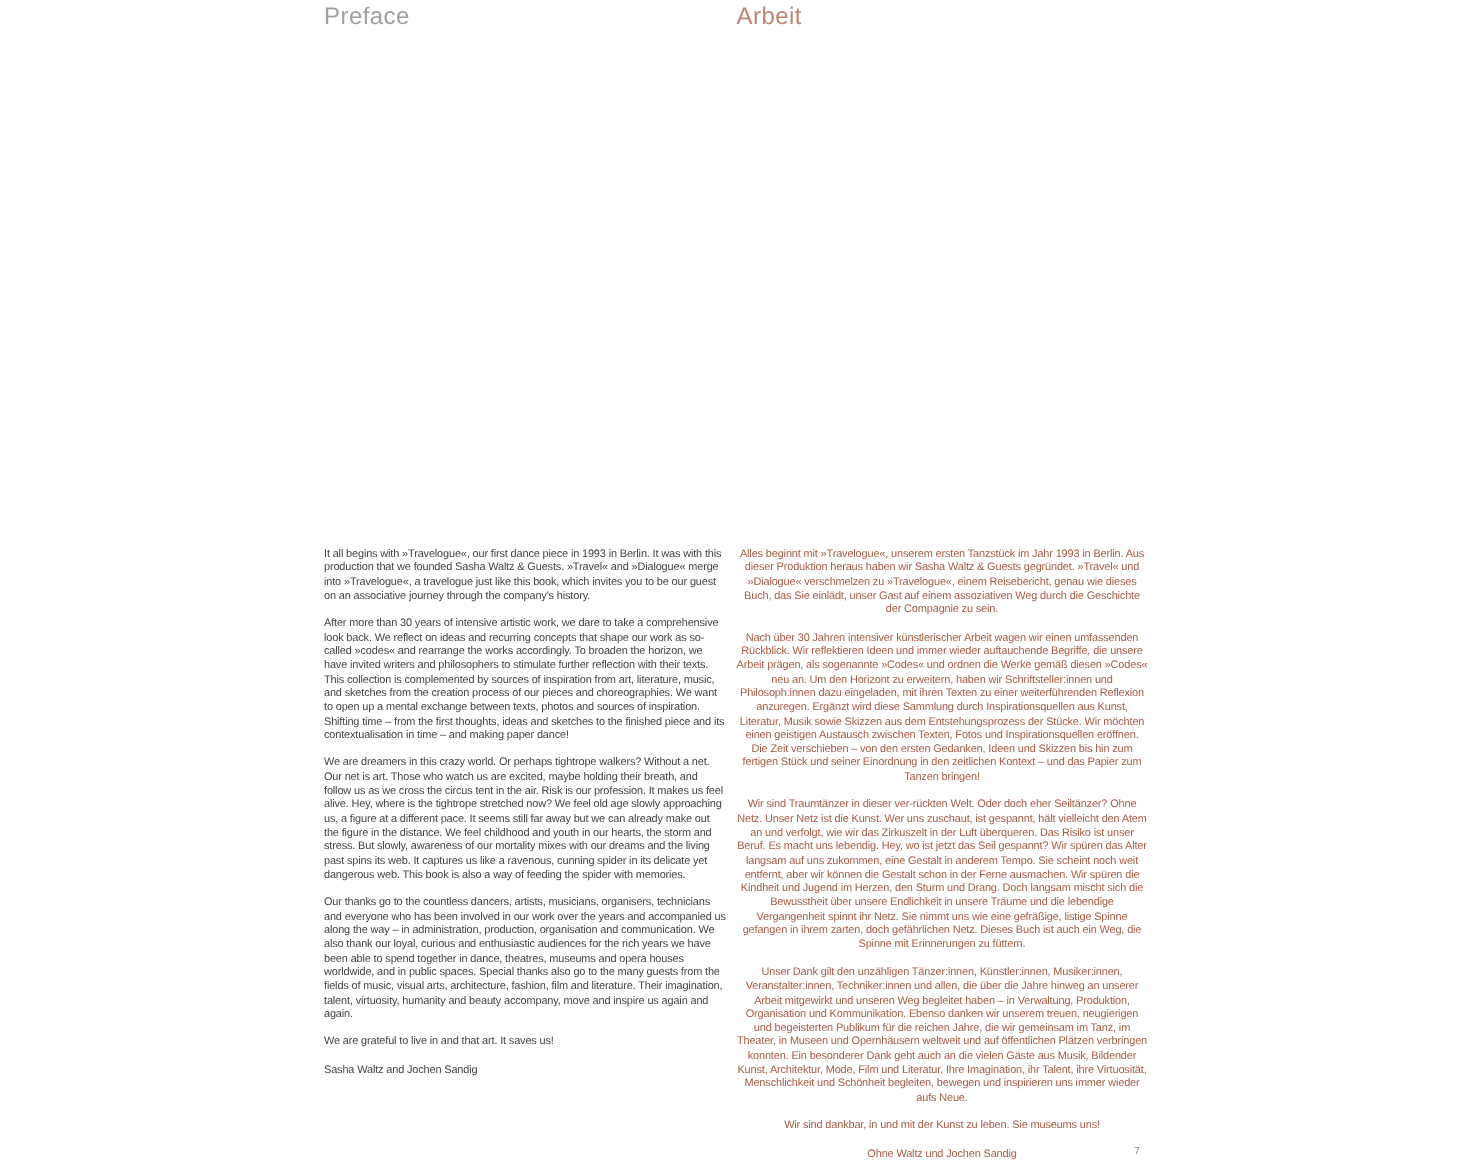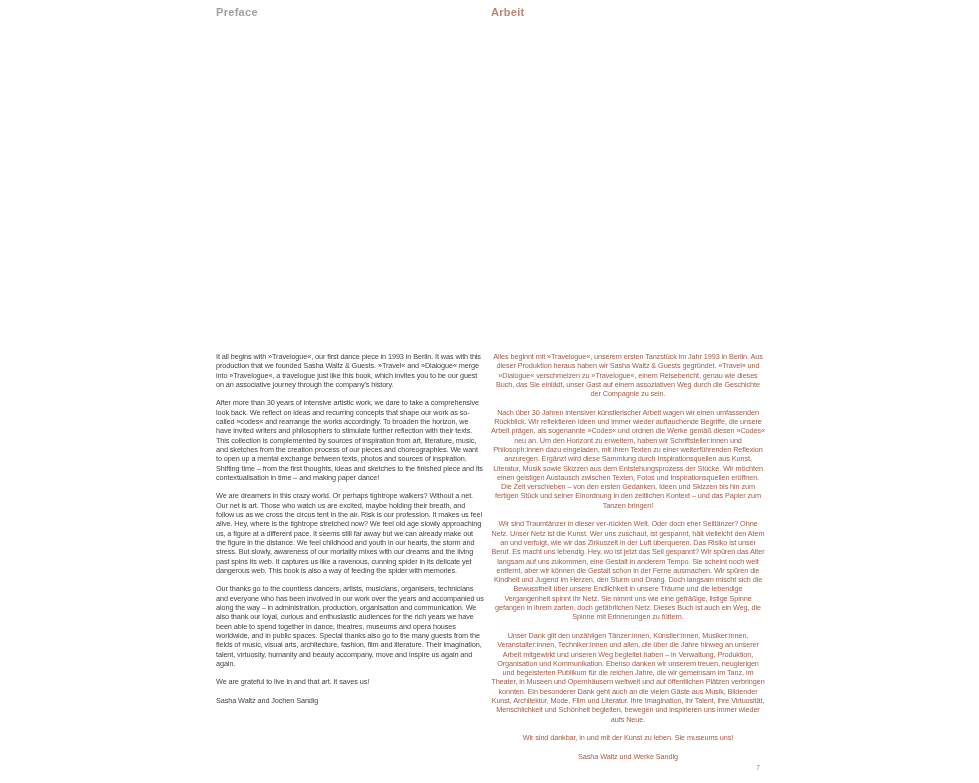--- a/index.html
+++ b/index.html
@@ -15,30 +15,30 @@
     font-family: "Liberation Sans", "DejaVu Sans", sans-serif;
   }
   .page {
     position: absolute;
     inset: 0;
     background: #ffffff;
   }
   .col-header {
     position: absolute;
     top: 5px;
-    font-size: 11px;
+    font-size: 16px;
     line-height: 14px;
-    font-weight: 700;
+    font-weight: 400;
     letter-spacing: 0.3px;
   }
   .col-header.en { left: 216px; color: #a39f9c; }
   .col-header.de { left: 491px; color: #bc8671; }
   .textcol {
     position: absolute;
-    top: 352px;
+    top: 364px;
     font-size: 7.3px;
     line-height: 9.3px;
     letter-spacing: -0.1px;
     text-align: left;
   }
   .textcol.en { left: 216px; width: 268px; color: #434343; }
   .textcol.de { left: 491px; width: 274px; color: #a55b44; text-align: center; }
   .textcol p { margin: 0 0 9.3px 0; }
   .textcol p:last-child { margin-bottom: 0; }
   .page-number {
@@ -69,18 +69,18 @@
     <p>We are grateful to live in and that art. It saves us!</p>
     <p>Sasha Waltz and Jochen Sandig</p>
   </div>
 
   <div class="textcol de">
     <p>Alles beginnt mit »Travelogue«, unserem ersten Tanzstück im Jahr 1993 in Berlin. Aus dieser Produktion heraus haben wir Sasha Waltz &amp; Guests gegründet. »Travel« und »Dialogue« verschmelzen zu »Travelogue«, einem Reisebericht, genau wie dieses Buch, das Sie einlädt, unser Gast auf einem assoziativen Weg durch die Geschichte der Compagnie zu sein.</p>
     <p>Nach über 30 Jahren intensiver künstlerischer Arbeit wagen wir einen umfassenden Rückblick. Wir reflektieren Ideen und immer wieder auftauchende Begriffe, die unsere Arbeit prägen, als sogenannte »Codes« und ordnen die Werke gemäß diesen »Codes« neu an. Um den Horizont zu erweitern, haben wir Schriftsteller:innen und Philosoph:innen dazu eingeladen, mit ihren Texten zu einer weiterführenden Reflexion anzuregen. Ergänzt wird diese Sammlung durch Inspirationsquellen aus Kunst, Literatur, Musik sowie Skizzen aus dem Entstehungsprozess der Stücke. Wir möchten einen geistigen Austausch zwischen Texten, Fotos und Inspirationsquellen eröffnen. Die Zeit verschieben – von den ersten Gedanken, Ideen und Skizzen bis hin zum fertigen Stück und seiner Einordnung in den zeitlichen Kontext – und das Papier zum Tanzen bringen!</p>
     <p>Wir sind Traumtänzer in dieser ver-rückten Welt. Oder doch eher Seiltänzer? Ohne Netz. Unser Netz ist die Kunst. Wer uns zuschaut, ist gespannt, hält vielleicht den Atem an und verfolgt, wie wir das Zirkuszelt in der Luft überqueren. Das Risiko ist unser Beruf. Es macht uns lebendig. Hey, wo ist jetzt das Seil gespannt? Wir spüren das Alter langsam auf uns zukommen, eine Gestalt in anderem Tempo. Sie scheint noch weit entfernt, aber wir können die Gestalt schon in der Ferne ausmachen. Wir spüren die Kindheit und Jugend im Herzen, den Sturm und Drang. Doch langsam mischt sich die Bewusstheit über unsere Endlichkeit in unsere Träume und die lebendige Vergangenheit spinnt ihr Netz. Sie nimmt uns wie eine gefräßige, listige Spinne gefangen in ihrem zarten, doch gefährlichen Netz. Dieses Buch ist auch ein Weg, die Spinne mit Erinnerungen zu füttern.</p>
     <p>Unser Dank gilt den unzähligen Tänzer:innen, Künstler:innen, Musiker:innen, Veranstalter:innen, Techniker:innen und allen, die über die Jahre hinweg an unserer Arbeit mitgewirkt und unseren Weg begleitet haben – in Verwaltung, Produktion, Organisation und Kommunikation. Ebenso danken wir unserem treuen, neugierigen und begeisterten Publikum für die reichen Jahre, die wir gemeinsam im Tanz, im Theater, in Museen und Opernhäusern weltweit und auf öffentlichen Plätzen verbringen konnten. Ein besonderer Dank geht auch an die vielen Gäste aus Musik, Bildender Kunst, Architektur, Mode, Film und Literatur. Ihre Imagination, ihr Talent, ihre Virtuosität, Menschlichkeit und Schönheit begleiten, bewegen und inspirieren uns immer wieder aufs Neue.</p>
     <p>Wir sind dankbar, in und mit der Kunst zu leben. Sie museums uns!</p>
-    <p>Sasha Waltz und Werke Sandig</p>
+    <p>Ohne Waltz und Jochen Sandig</p>
   </div>
 
   <div class="page-number">7</div>
 
 </div>
 
 </body></html>

